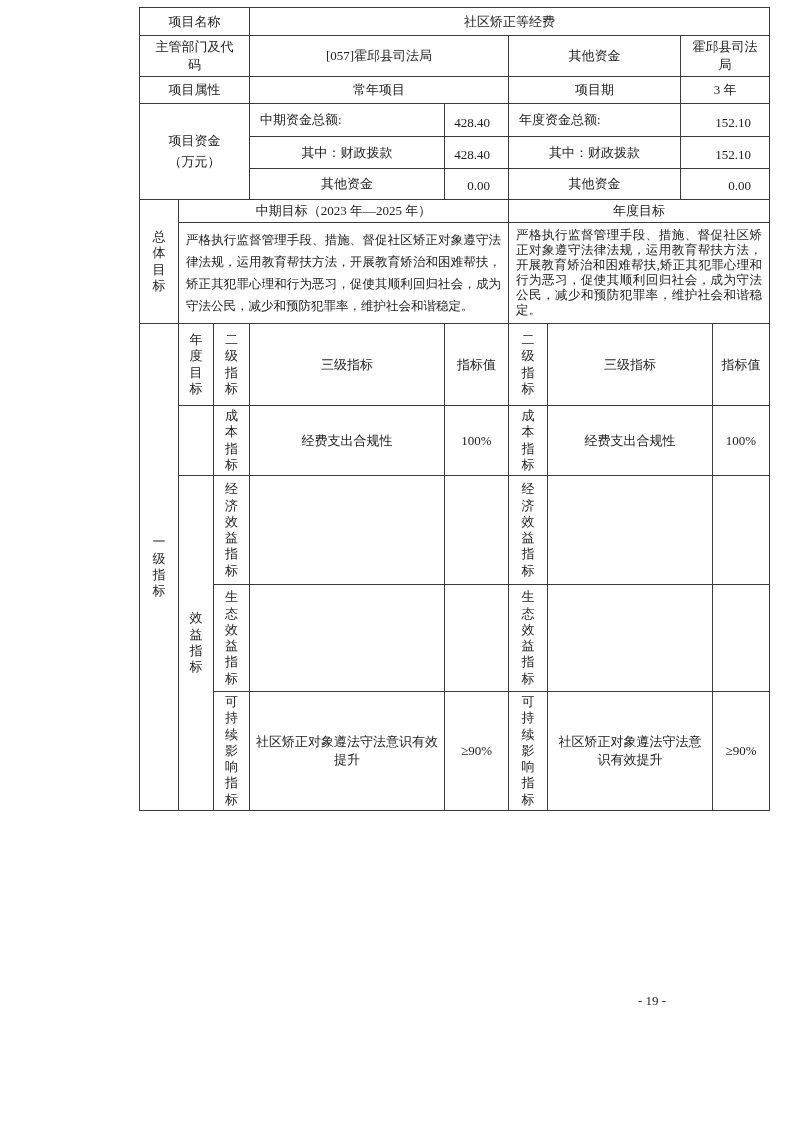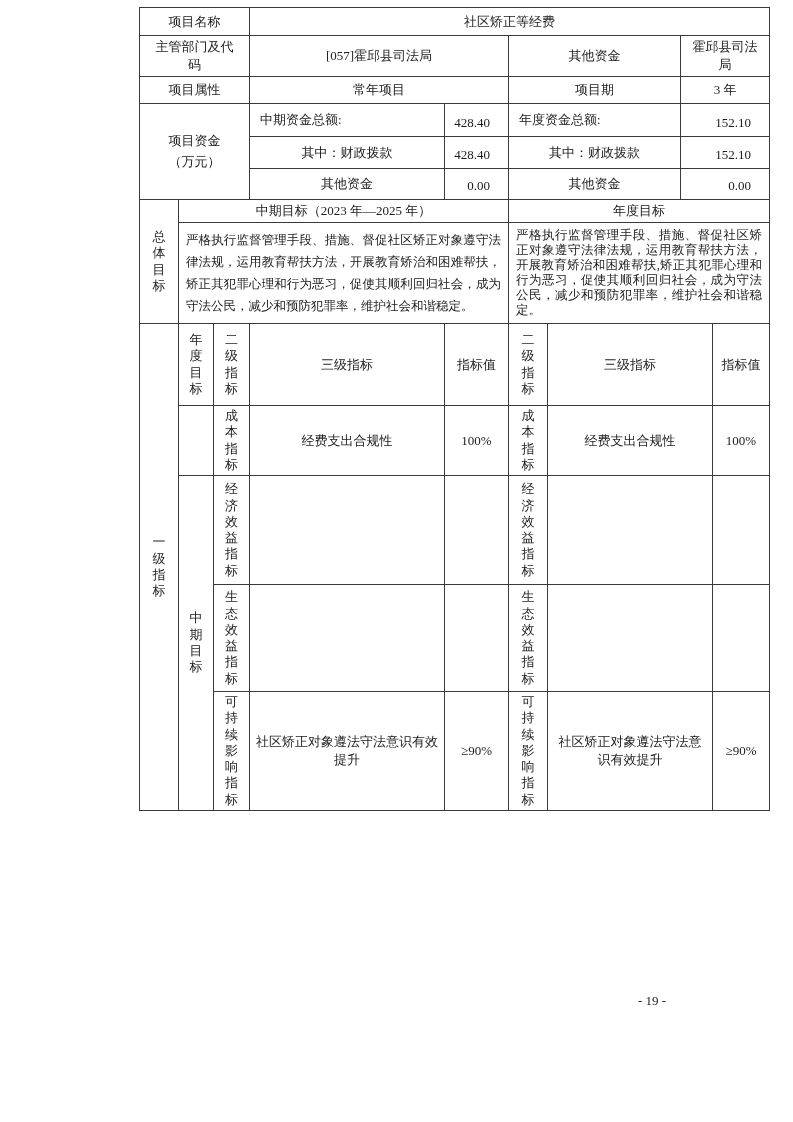--- a/index.html
+++ b/index.html
@@ -143,21 +143,21 @@
       <td>100%</td>
       <td class="vcell">
         <span class="vstack">成本指标</span>
       </td>
       <td colspan="2">经费支出合规性</td>
       <td>100%</td>
     </tr>
 
     <tr style="height:109px">
       <td rowspan="3" class="vcell">
-        <span class="vstack">中期目标</span>
+        <span class="vstack">效益指标</span>
       </td>
       <td class="vcell">
         <span class="vstack">经济效益指标</span>
       </td>
       <td></td>
       <td></td>
       <td class="vcell">
         <span class="vstack">经济效益指标</span>
       </td>
       <td colspan="2"></td>

